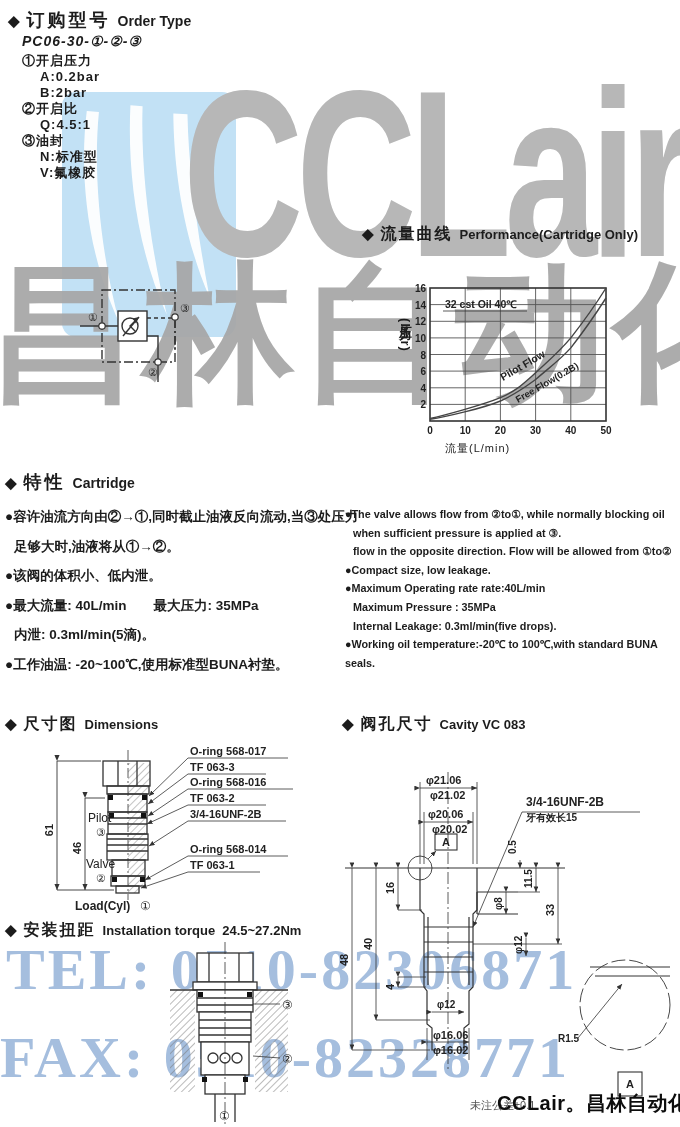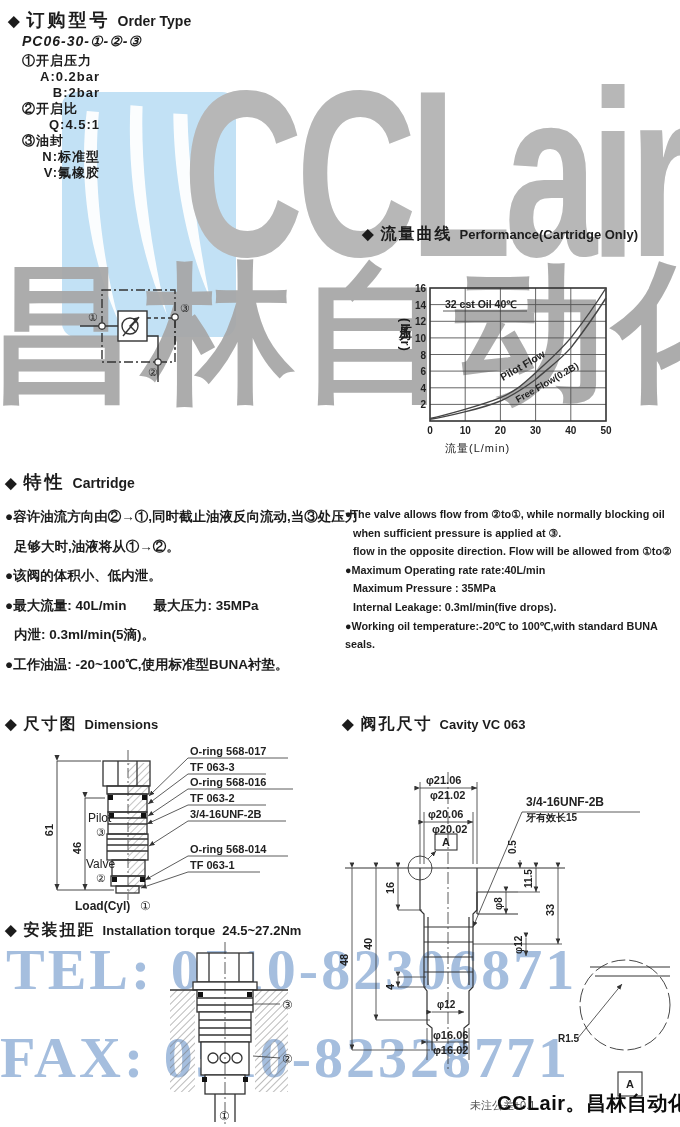--- a/index.html
+++ b/index.html
@@ -16,21 +16,21 @@
   .wm-tel,.wm-fax{font-family:"Liberation Serif",serif;font-weight:bold;font-size:58px;
           color:#a5bede;letter-spacing:3px;white-space:nowrap;}
   .wm-tel{left:6px;top:936px;} .wm-fax{left:0px;top:1024px;}
   
   .ct{z-index:2;}
   .hdr{display:flex;align-items:baseline;gap:7px;font-weight:bold;white-space:nowrap;}
   .hdr .dia{font-size:15px;} .hdr .cn{font-size:18px;letter-spacing:3px;} .hdr .en{font-size:14px;}
   .hdr-sm .cn{font-size:16px;letter-spacing:2px;} .hdr-sm .en{font-size:13px;}
   .code{font-size:14px;font-weight:bold;letter-spacing:1px;}
   .ol{font-size:13px;font-weight:bold;letter-spacing:1px;line-height:16px;white-space:nowrap;}
-  .ol.opt{padding-left:18px;text-align:right;}
+  .ol.opt{padding-left:18px;}
   .feat-cn{font-size:13.5px;line-height:29.5px;font-weight:bold;white-space:nowrap;}
   .feat-cn .cont{padding-left:9px;}
   .feat-en{font-size:10.8px;line-height:18.6px;font-weight:bold;white-space:nowrap;}
   .feat-en .ind{padding-left:8px;}
   .ylab{writing-mode:vertical-rl;text-orientation:mixed;font-size:13px;font-weight:bold;letter-spacing:1px;}
   .xlab{font-size:11px;font-weight:normal;letter-spacing:1px;}
   .footer-brand{z-index:4;font-size:20px;font-weight:bold;color:#0d0d0d;letter-spacing:.5px;white-space:nowrap;}
   .tol-note{z-index:3;font-size:11px;color:#555;white-space:nowrap;}
   svg{overflow:visible;}
   svg text{font-family:"Liberation Sans",sans-serif;fill:#222;}
@@ -157,20 +157,21 @@
     <div class="cont">足够大时,油液将从①→②。</div>
     <div>●该阀的体积小、低内泄。</div>
     <div>●最大流量: 40L/min　　最大压力: 35MPa</div>
     <div class="cont">内泄: 0.3ml/min(5滴)。</div>
     <div>●工作油温: -20~100℃,使用标准型BUNA衬垫。</div>
   </div>
   <div class="abs ct feat-en" style="left:345px;top:505px;">
     <div>●The valve allows flow from ②to①, while normally blocking oil</div>
     <div class="ind">when sufficient pressure is applied at ③.</div>
     <div class="ind">flow in the opposite direction. Flow will be allowed from ①to②</div>
+    <div>●Compact size, low leakage.</div>
     <div>●Maximum Operating rate rate:40L/min</div>
     <div class="ind">Maximum Pressure : 35MPa</div>
     <div class="ind">Internal Leakage: 0.3ml/min(five drops).</div>
     <div>●Working oil temperature:-20℃ to 100℃,with standard BUNA</div>
     <div>seals.</div>
   </div>
 
   <div class="abs ct hdr hdr-sm" style="left:5px;top:714px;">
     <span class="dia">◆</span>
     <span class="cn">尺寸图</span>
@@ -251,21 +252,21 @@
       <text x="142" y="64">TF 063-2</text>
       <text x="142" y="80">3/4-16UNF-2B</text>
       <text x="142" y="115">O-ring 568-014</text>
       <text x="142" y="131">TF 063-1</text>
     </g>
   </svg>
 
   <div class="abs ct hdr hdr-sm" style="left:342px;top:714px;">
     <span class="dia">◆</span>
     <span class="cn">阀孔尺寸</span>
-    <span class="en">Cavity VC 063</span>
+    <span class="en">Cavity VC 083</span>
   </div>
 
   <svg class="abs ct" style="left:340px;top:742px;" width="340" height="375" viewBox="0 0 340 375">
     <defs>
       <marker id="ac" markerWidth="8" markerHeight="7" refX="7" refY="3" orient="auto">
         <path d="M0,0 L7,3 L0,6 Z" fill="#333"></path>
       </marker>
     </defs>
     <g stroke="#333" stroke-width="1.2" fill="none">
       <line x1="5" y1="126" x2="225" y2="126"></line>

